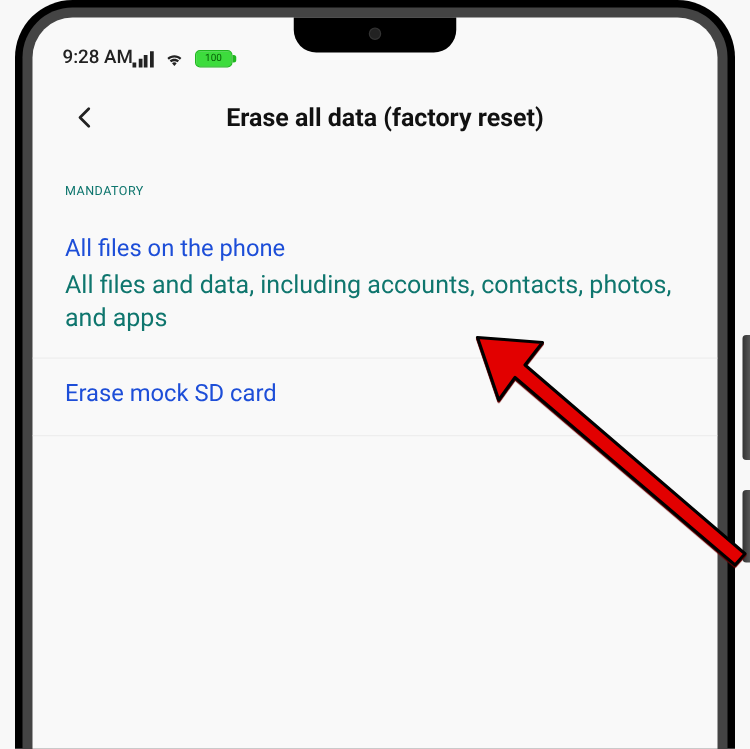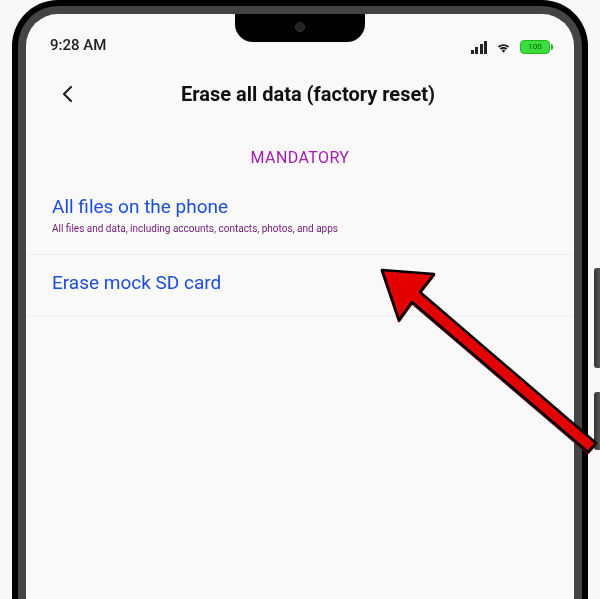--- a/index.html
+++ b/index.html
@@ -54,21 +54,20 @@
       width: 10px;
       height: 10px;
       border-radius: 50%;
       background: #222;
       border: 1px solid #333;
     }
     .statusbar {
       height: 44px;
       display: flex;
       align-items: flex-end;
-      justify-content: space-between;
       padding: 0 24px 4px 24px;
       font-size: 15px;
       color: #222;
     }
     .status-left { font-weight: 500; }
     .status-right { display: flex; align-items: center; gap: 8px; }
     .signal {
       display: inline-flex;
       align-items: flex-end;
       gap: 1.5px;
@@ -118,39 +117,38 @@
     .header-title {
       font-size: 20px;
       font-weight: 700;
       color: #111;
       flex: 1;
       text-align: center;
       margin-right: 36px;
     }
     .section-label {
       padding: 18px 26px 12px 26px;
-      font-size: 16px;
+      font-size: 10px;
       letter-spacing: 0.4px;
-      color: #a21caf;
-      text-align: center;
+      color: #0f766e;
     }
     .item {
       padding: 16px 26px 18px 26px;
       border-bottom: 1px solid #eee;
       cursor: pointer;
     }
     .item-title {
       font-size: 19px;
       color: #1d4ed8;
       margin-bottom: 4px;
       font-weight: 400;
     }
     .item-desc {
-      font-size: 10px;
-      color: #701a75;
+      font-size: 20px;
+      color: #0f766e;
       line-height: 1.35;
     }
     .side-btn {
       position: absolute;
       right: 0;
       background: linear-gradient(to right, #333, #555);
       border-radius: 3px 0 0 3px;
       width: 6px;
     }
     .side-btn.b1 { top: 268px; height: 100px; }

